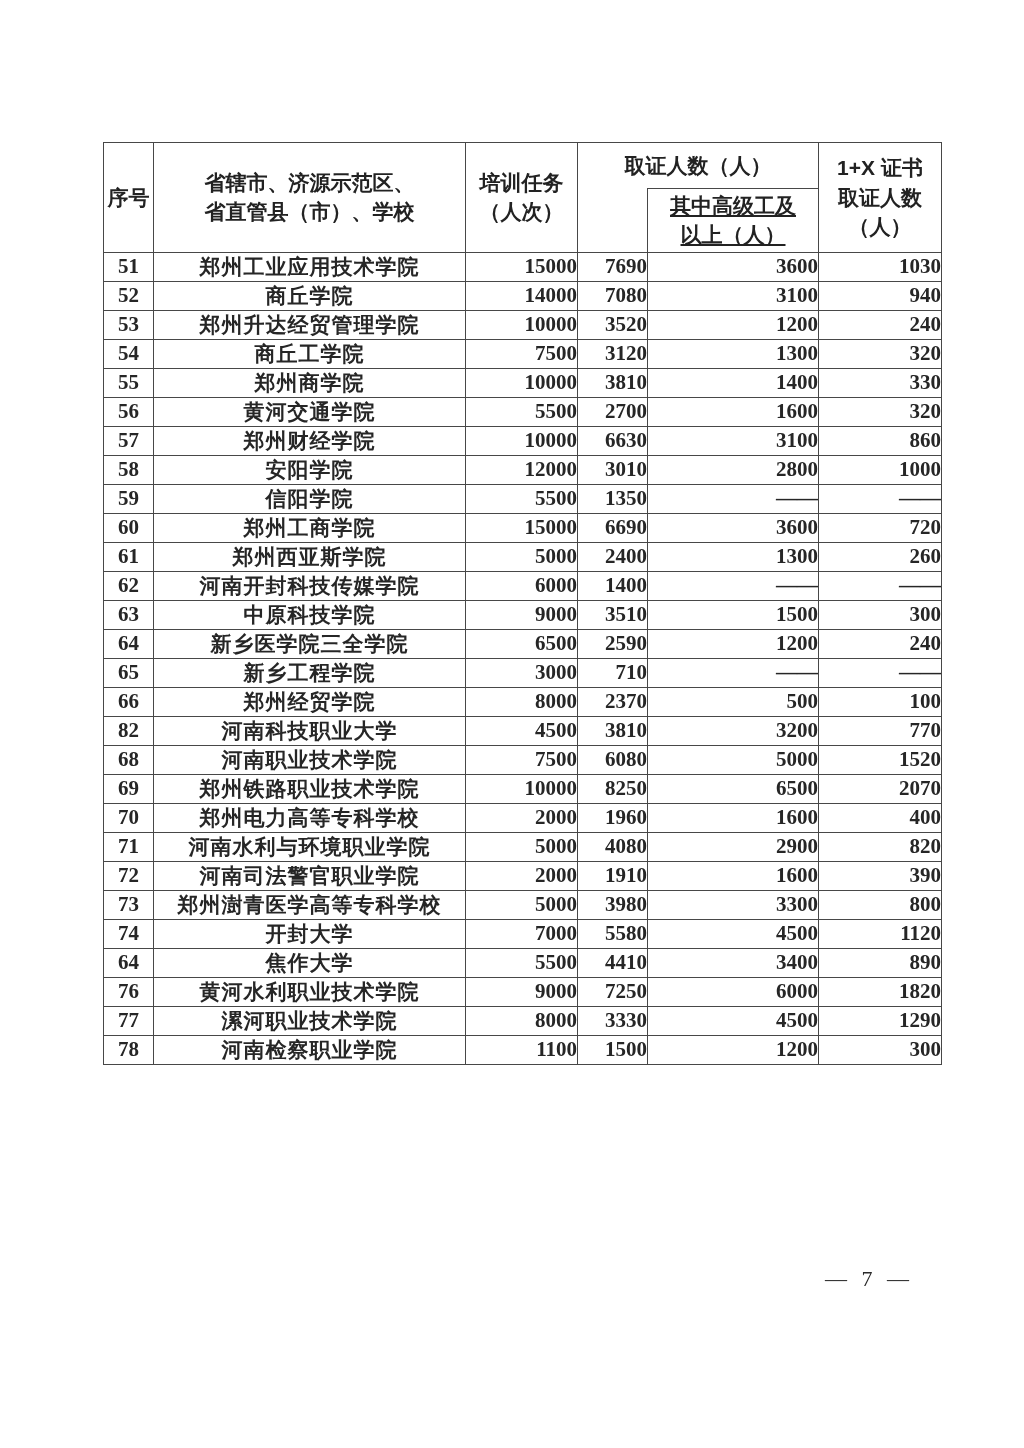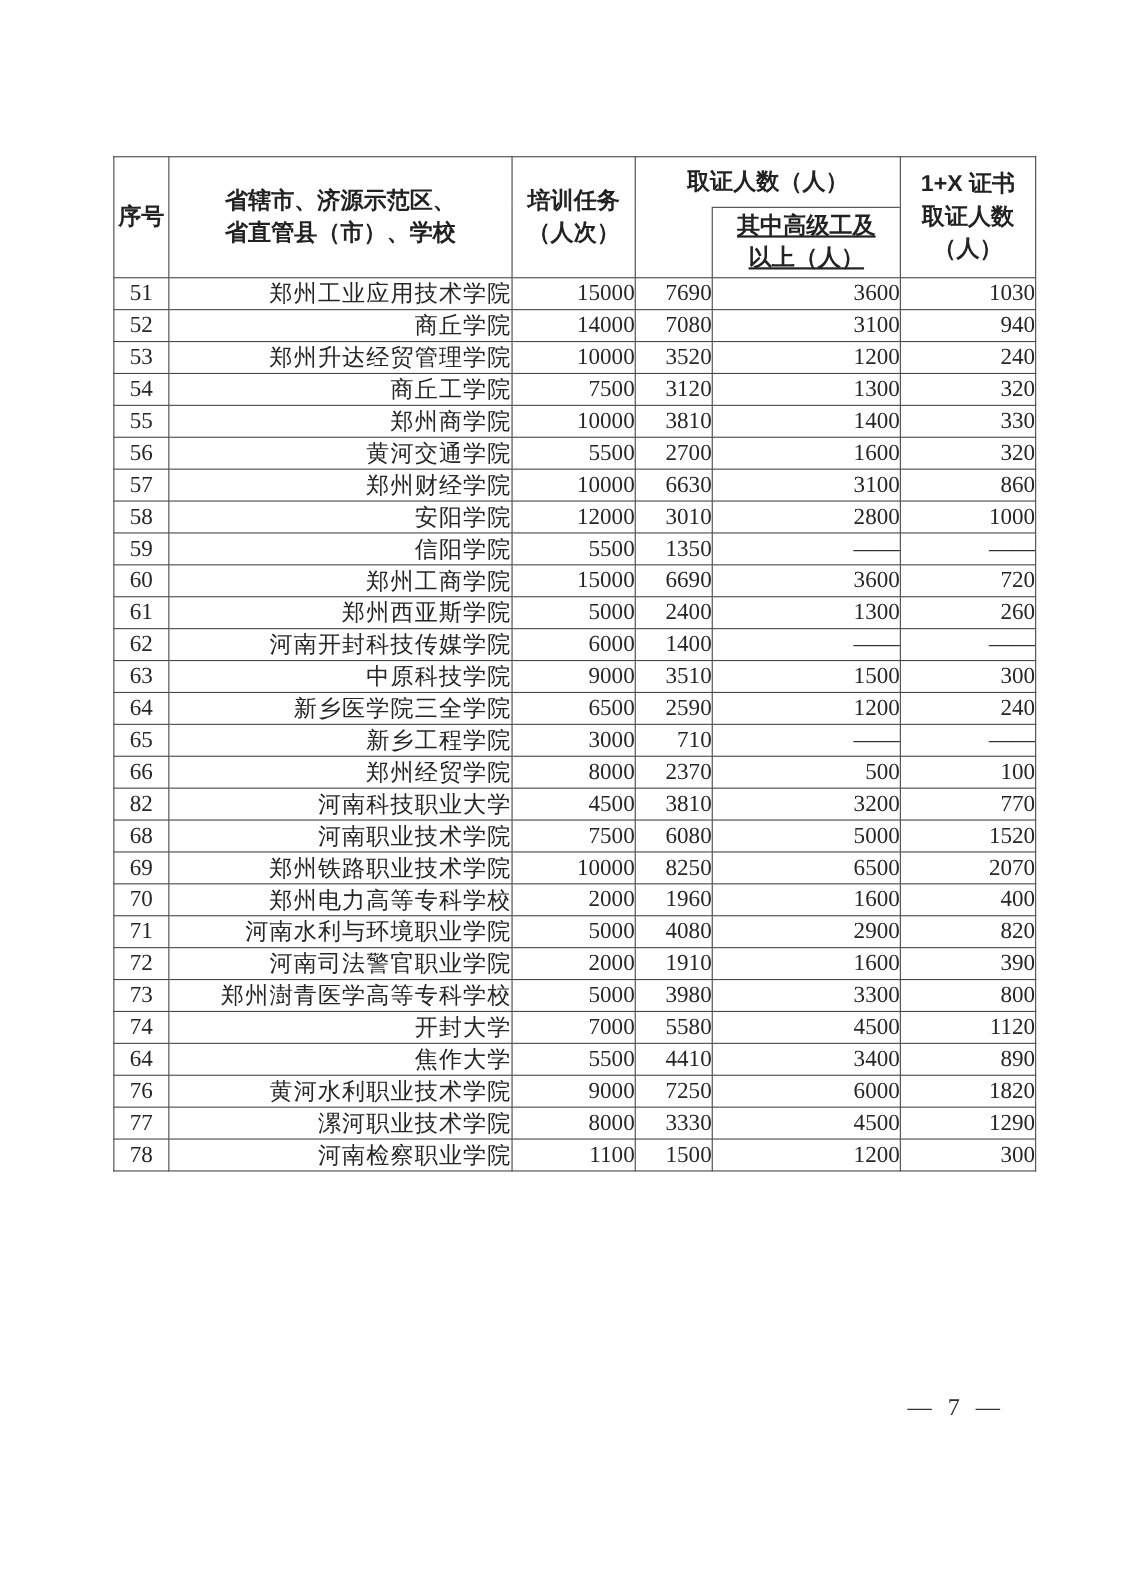--- a/index.html
+++ b/index.html
@@ -38,30 +38,30 @@
     vertical-align: middle;
     white-space: pre-line;
     line-height: 1.4;
     padding: 2px 2px;
   }
   tr.hr1 { height: 46px; }
   tr.hr2 { height: 56px; }
   th.cert-span { border-bottom: none; }
   th.sub-empty { border-top: none; }
   th.sub-adv  { border-top: 1.5px solid #474747; text-decoration: underline; }
-  .report tbody tr { height: 25px; }
+  .report tbody tr { height: 25px; font-weight: bold; }
   .report tbody td {
     font-family: "Liberation Serif", "DejaVu Serif", serif;
     font-size: 21px;
     color: #262626;
     vertical-align: middle;
     padding: 0;
   }
   td.c-no     { text-align: center; }
-  td.c-school { text-align: right; font-size: 22px; letter-spacing: 1px; }
+  td.c-school { text-align: center; font-size: 22px; letter-spacing: 1px; }
   td.c-num    { text-align: right; padding-right: 6px; font-variant-numeric: lining-nums; }
   .footer {
     position: absolute;
     top: 1266px;
     left: 812px;
     width: 110px;
     text-align: center;
     font-family: "Liberation Serif", serif;
     font-size: 22px;
     color: #2a2a2a;

